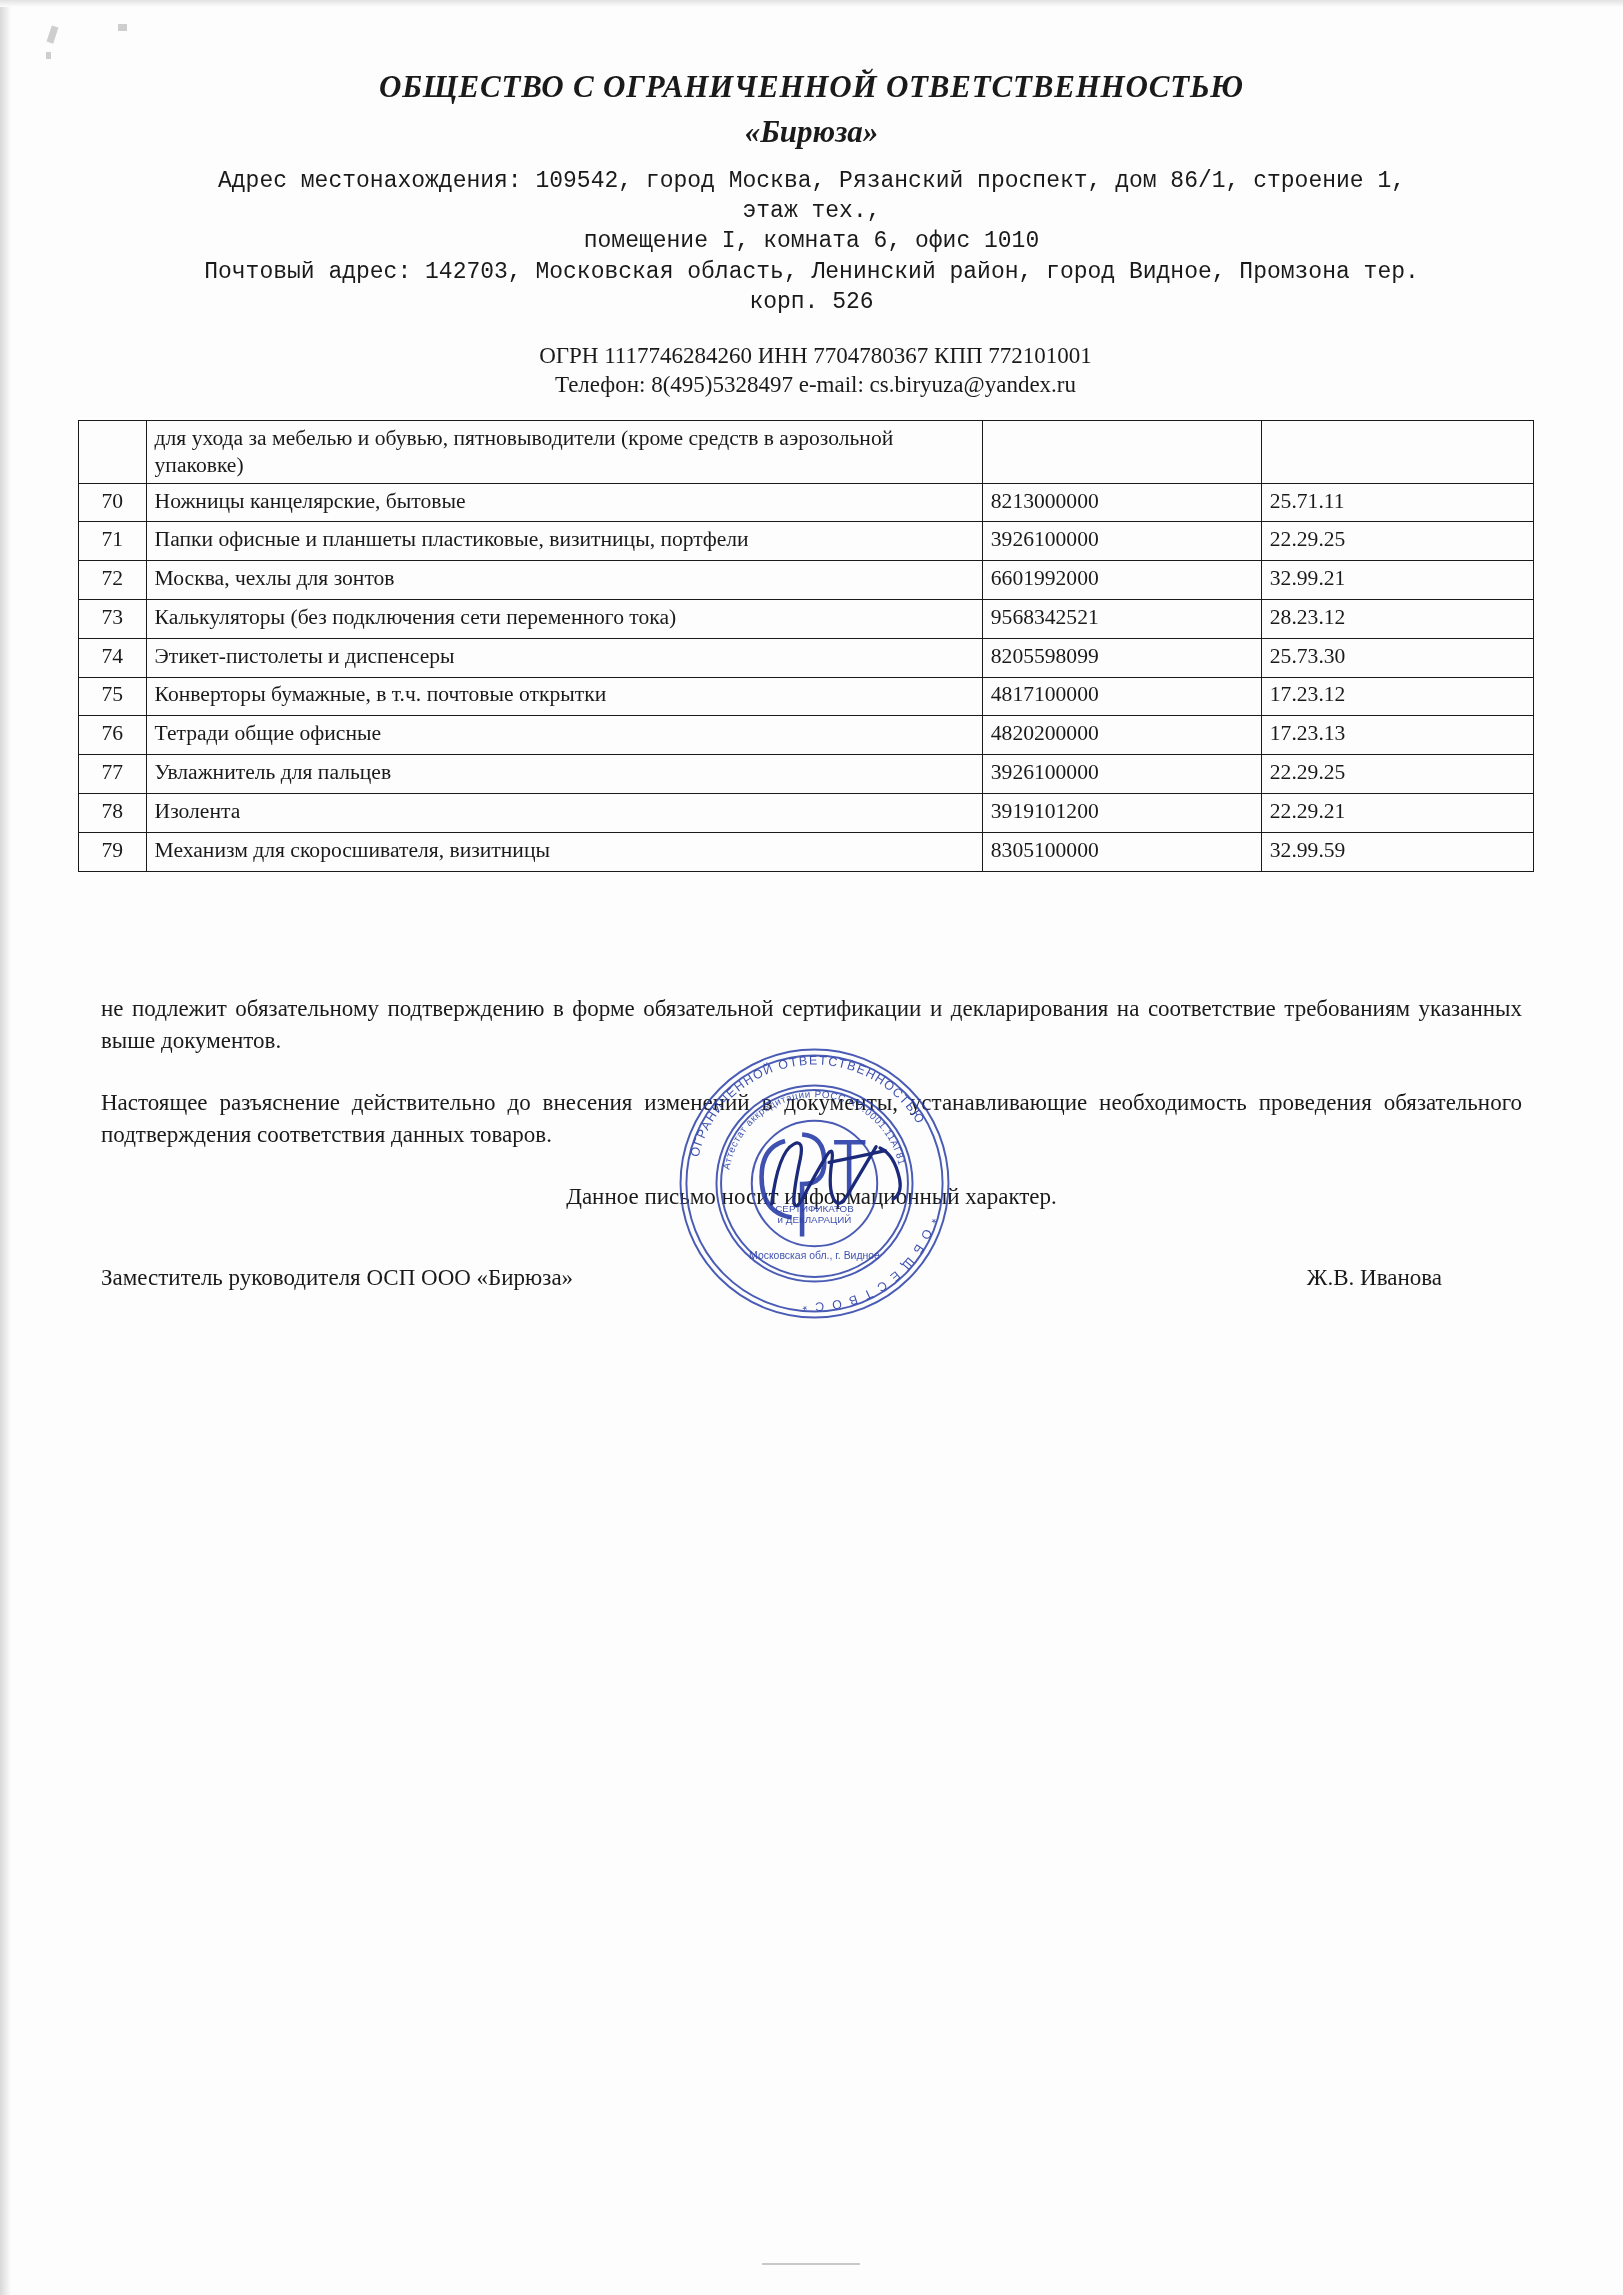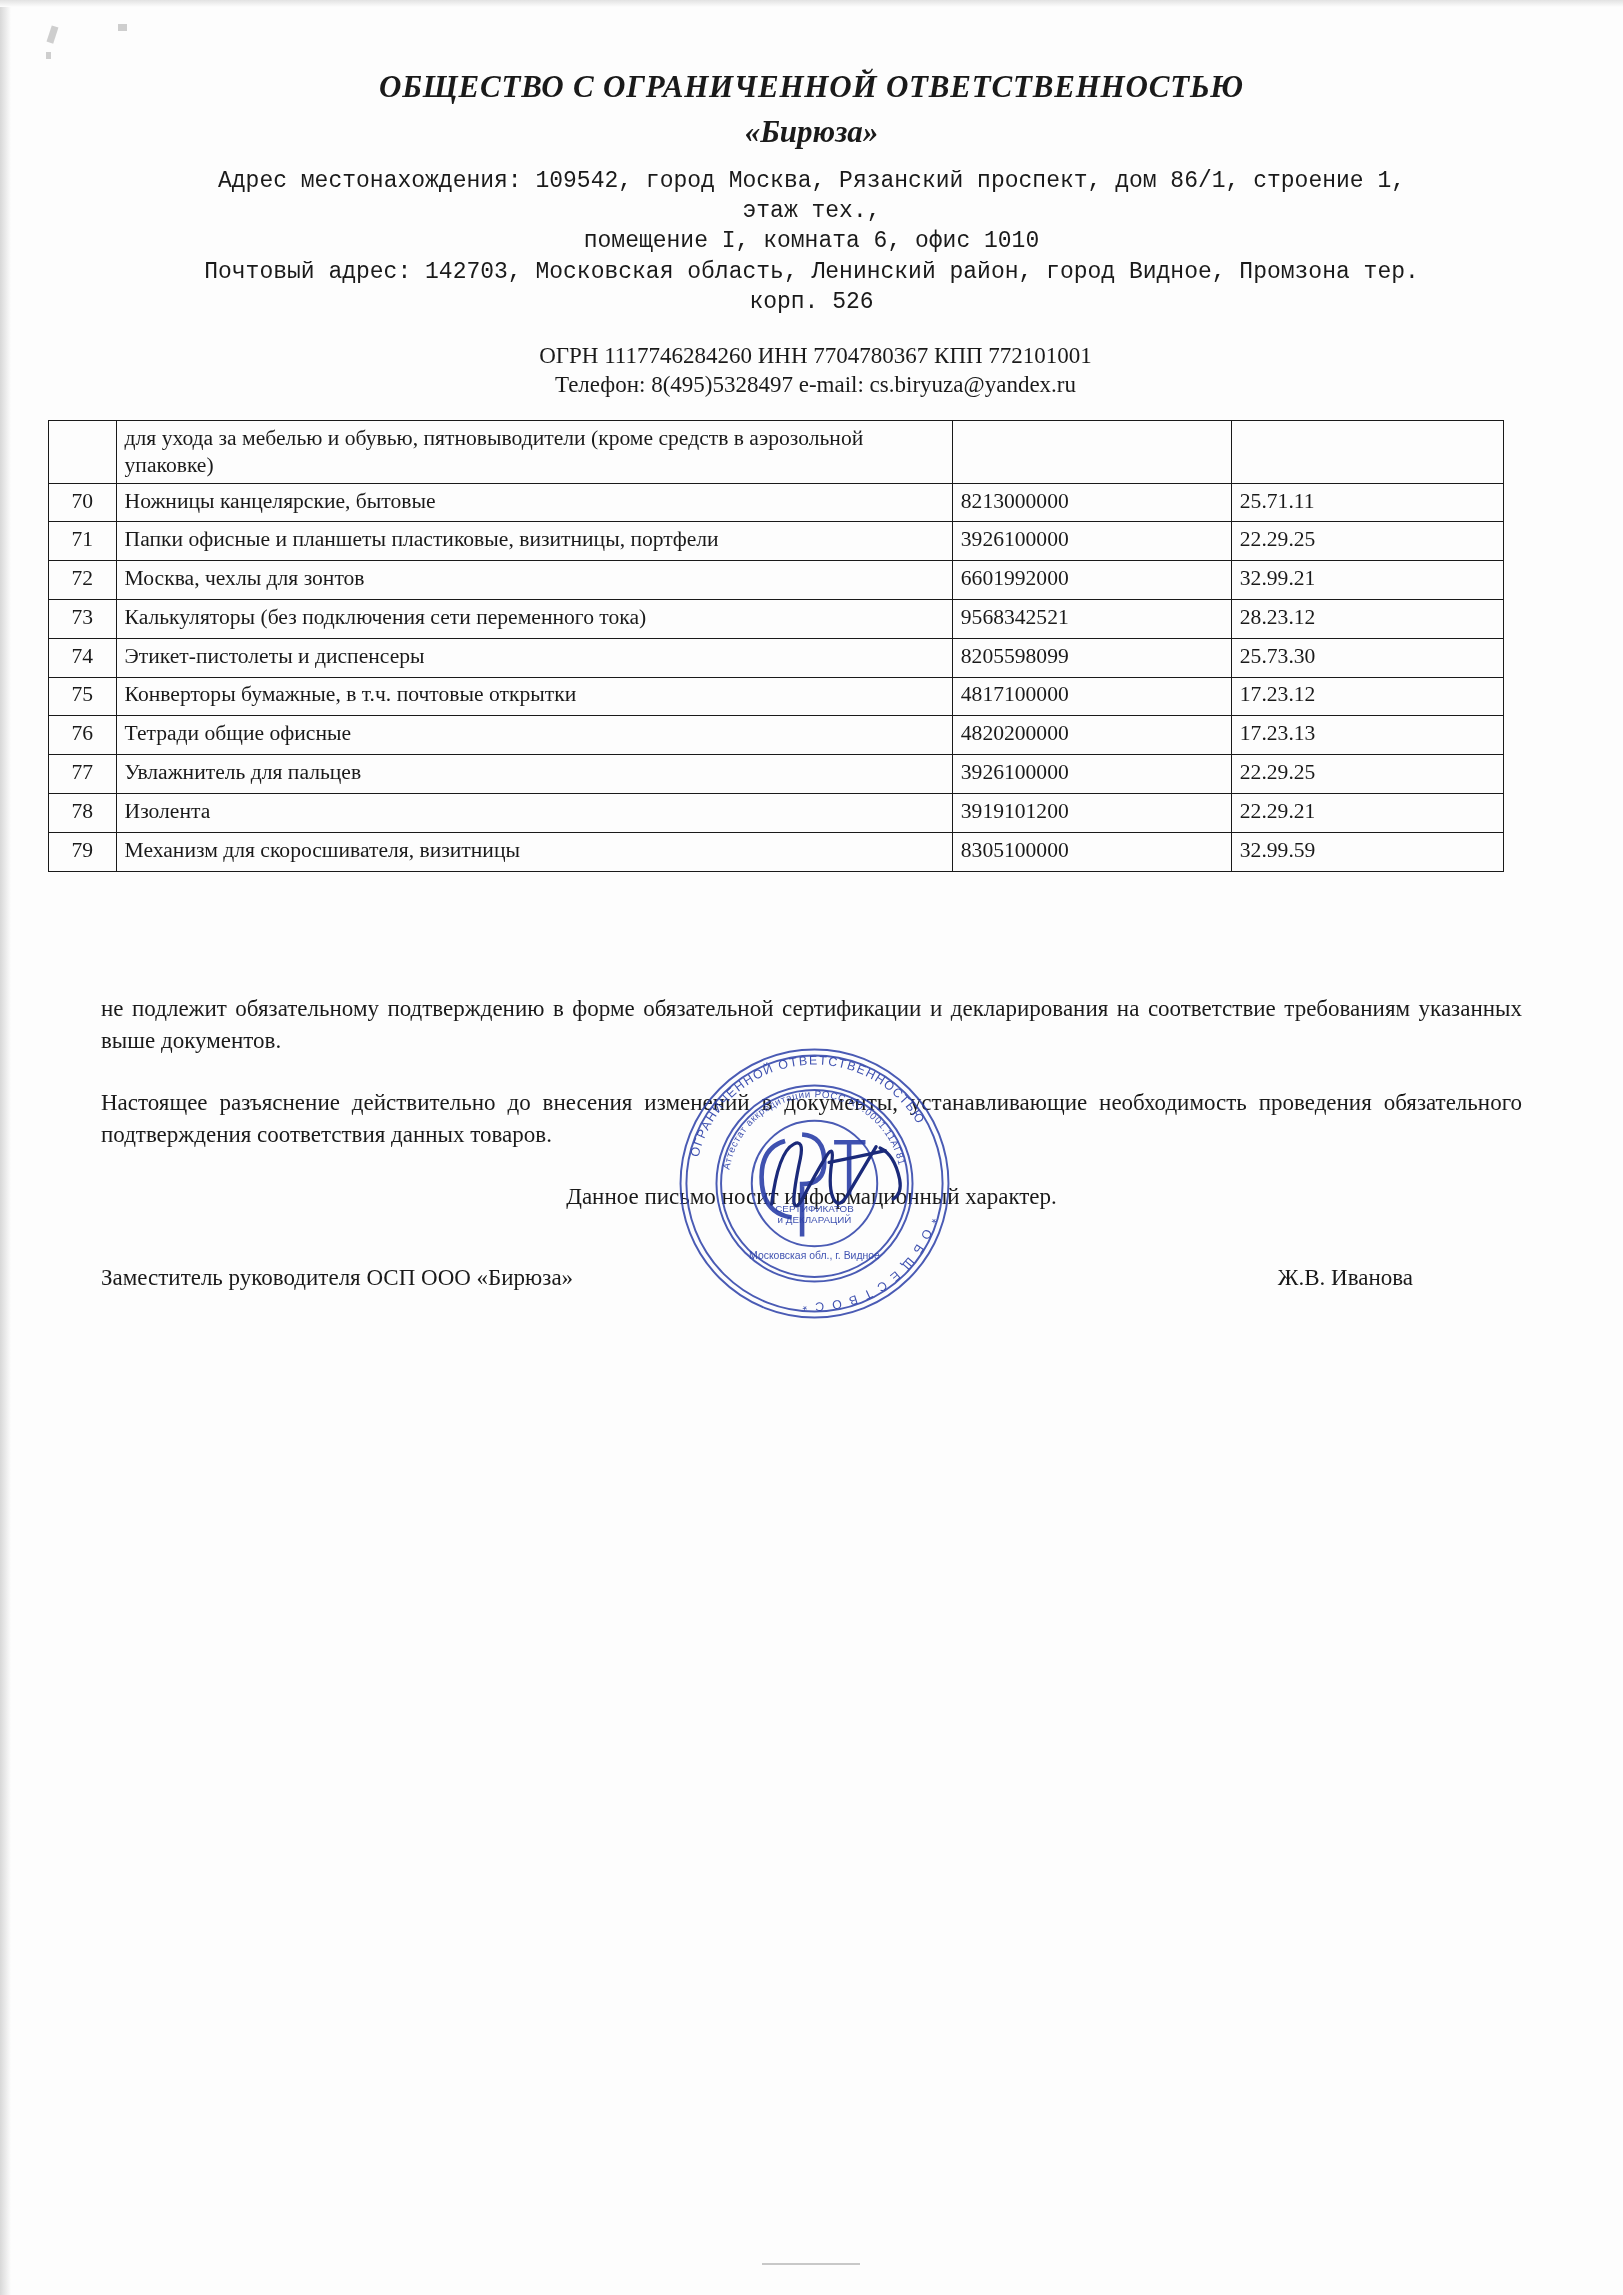--- a/index.html
+++ b/index.html
@@ -68,21 +68,21 @@
   .reg {
     font-size: 23px;
     line-height: 1.3;
     margin-top: 23.6px;
     padding-left: 8px;
   }
 
   table.goods {
     border-collapse: collapse;
     margin-top: 19.6px;
-    margin-left: 48px;
+    margin-left: 78px;
     width: 1456px;
     font-size: 21.6px;
   }
   table.goods td {
     border: 1.3px solid #1a1a1a;
     padding: 3.9px 7.9px;
     vertical-align: top;
     line-height: 1.25;
     height: 30px;
   }
@@ -102,21 +102,21 @@
   .p-single { text-align: center; }
 
   .sign-row {
     margin-top: 51px;
     padding: 0 101px;
     font-size: 23px;
     position: relative;
     display: flex;
     justify-content: space-between;
   }
-  .sign-name { margin-right: 109px; }
+  .sign-name { margin-right: 80px; }
 
   .stamp {
     position: absolute;
     left: 674px;
     top: 1043px;
     width: 281px;
     height: 281px;
     pointer-events: none;
   }
   .signature {

